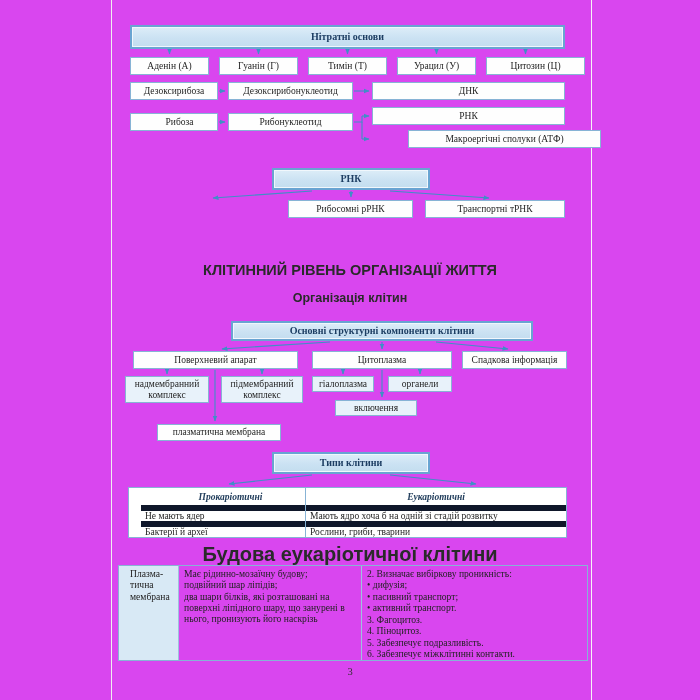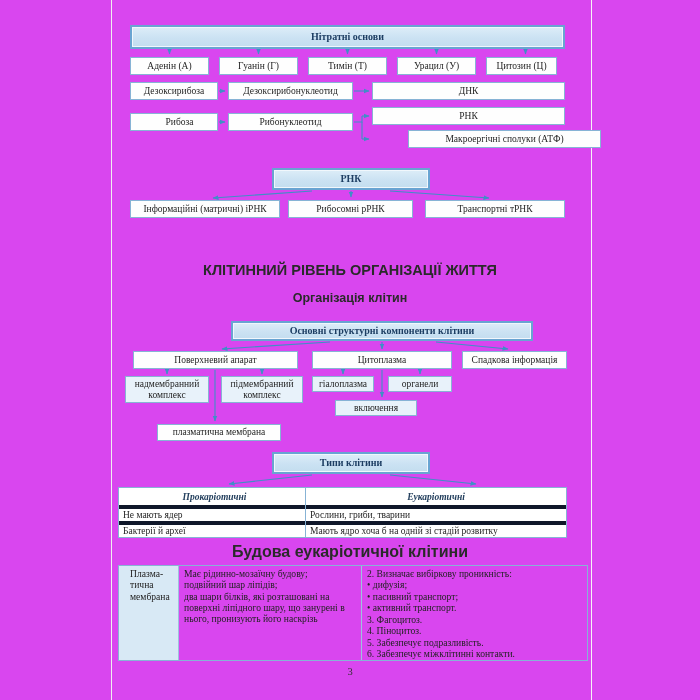--- a/index.html
+++ b/index.html
@@ -13,21 +13,21 @@
        display:flex;align-items:center;justify-content:center;text-align:center;line-height:1.05;}
   .box{position:absolute;box-sizing:border-box;background:#fefefe;border:1px solid #87b3d5;
        color:#242424;font-size:9.5px;display:flex;align-items:center;justify-content:center;
        text-align:center;line-height:1.12;padding:1px 2px;}
   .sub{background:#e8f2fa;}
   .sanshead{position:absolute;left:0;width:700px;text-align:center;
        font-family:"Liberation Sans",sans-serif;font-weight:bold;color:#2a2a2a;}
   .tt{position:absolute;box-sizing:border-box;border:1px solid #87b3d5;background:#fff;font-size:9.5px;}
   .tt .th{height:17px;box-sizing:border-box;display:flex;align-items:center;justify-content:center;
        font-style:italic;font-weight:bold;color:#24405e;}
-  .tt .tr{height:16px;box-sizing:border-box;border-top:4px solid #0f172a;display:flex;align-items:center;
+  .tt .tr{height:16px;box-sizing:border-box;border-top:6px solid #0f172a;display:flex;align-items:center;
        padding-left:4px;color:#242424;font-family:Liberation Serif, serif;}
   .bigtable{position:absolute;box-sizing:border-box;border:1px solid #87b3d5;display:flex;font-size:9.6px;line-height:1.14;}
   .bigtable .c1{box-sizing:border-box;width:60px;background:#d8e9f5;border-right:1px solid #9dc2de;
        padding:3px 3px 0 11px;}
   .bigtable .c2{box-sizing:border-box;width:183px;border-right:1px solid #9dc2de;padding:3px 4px 0 5px;}
   .bigtable .c3{box-sizing:border-box;flex:1;padding:3px 4px 0 5px;}
   .bigtable .line{margin-bottom:0.5px;}
   .pageno{position:absolute;left:0;width:700px;text-align:center;font-size:10.5px;color:#333;}
 </style>
 </head>
@@ -77,62 +77,61 @@
       <line x1="312" y1="475" x2="229" y2="484" marker-end="url(#ah)"></line>
       <line x1="390" y1="475" x2="476" y2="484" marker-end="url(#ah)"></line>
     </g>
   </svg>
 
   <div class="hdr" style="left:130px;top:25px;width:435px;height:24px;">Нітратні основи</div>
   <div class="box" style="left:130px;top:57px;width:79px;height:18px;">Аденін (А)</div>
   <div class="box" style="left:219px;top:57px;width:79px;height:18px;">Гуанін (Г)</div>
   <div class="box" style="left:308px;top:57px;width:79px;height:18px;">Тимін (Т)</div>
   <div class="box" style="left:397px;top:57px;width:79px;height:18px;">Урацил (У)</div>
-  <div class="box" style="left:486px;top:57px;width:71px;height:18px;">Цитозин (Ц)</div>
+  <div class="box" style="left:486px;top:57px;width:99px;height:18px;">Цитозин (Ц)</div>
 
   <div class="box" style="left:130px;top:82px;width:88px;height:18px;">Дезоксирибоза</div>
   <div class="box" style="left:228px;top:82px;width:125px;height:18px;">Дезоксирибонуклеотид</div>
   <div class="box" style="left:372px;top:82px;width:193px;height:18px;">ДНК</div>
   <div class="box" style="left:130px;top:113px;width:88px;height:18px;padding-left:13px;">Рибоза</div>
   <div class="box" style="left:228px;top:113px;width:125px;height:18px;">Рибонуклеотид</div>
   <div class="box" style="left:372px;top:107px;width:193px;height:18px;">РНК</div>
   <div class="box" style="left:372px;top:130px;width:193px;height:18px;margin-left:36px;">Макроергічні сполуки (АТФ)</div>
 
   <div class="hdr" style="left:272px;top:168px;width:158px;height:22px;">РНК</div>
-  <div class="box" style="left:130px;top:200px;width:150px;height:18px;">Інформаційні (матричні) іРНК</div>
   <div class="box" style="left:288px;top:200px;width:125px;height:18px;">Рибосомні рРНК</div>
   <div class="box" style="left:425px;top:200px;width:140px;height:18px;">Транспортні тРНК</div>
 
   <div class="sanshead" style="top:262px;font-size:14.5px;">КЛІТИННИЙ РІВЕНЬ ОРГАНІЗАЦІЇ ЖИТТЯ</div>
   <div class="sanshead" style="top:291px;font-size:12.5px;">Організація клітин</div>
 
   <div class="hdr" style="left:231px;top:321px;width:302px;height:20px;">Основні структурні компоненти клітини</div>
   <div class="box" style="left:133px;top:351px;width:165px;height:18px;">Поверхневий апарат</div>
   <div class="box" style="left:312px;top:351px;width:140px;height:18px;">Цитоплазма</div>
   <div class="box" style="left:462px;top:351px;width:105px;height:18px;">Спадкова інформація</div>
   <div class="box sub" style="left:125px;top:376px;width:84px;height:27px;">надмембранний комплекс</div>
   <div class="box sub" style="left:221px;top:376px;width:82px;height:27px;">підмембранний комплекс</div>
   <div class="box sub" style="left:312px;top:376px;width:62px;height:16px;">гіалоплазма</div>
   <div class="box sub" style="left:388px;top:376px;width:64px;height:16px;">органели</div>
   <div class="box sub" style="left:335px;top:400px;width:82px;height:16px;">включення</div>
   <div class="box" style="left:157px;top:424px;width:124px;height:17px;">плазматична мембрана</div>
 
   <div class="hdr" style="left:272px;top:452px;width:158px;height:22px;">Типи клітини</div>
-  <div class="tt" style="left:118px;top:487px;width:193px;">
+  <div class="tt" style="left:128px;top:487px;width:193px;padding-left:12px;">
     <div class="th">Прокаріотичні</div>
     <div class="tr">Не мають ядер</div>
     <div class="tr">Бактерії й археї</div>
   </div>
   <div class="tt" style="left:305px;top:487px;width:262px;">
     <div class="th">Еукаріотичні</div>
+    <div class="tr">Мають ядро хоча б на одній зі стадій розвитку</div>
     <div class="tr">Рослини, гриби, тварини</div>
-    <div class="tr">Мають ядро хоча б на одній зі стадій розвитку</div>
   </div>
 
-  <div class="sanshead" style="top:543px;font-size:16px;text-align:center;">Будова еукаріотичної клітини</div>
+  <div class="sanshead" style="top:543px;font-size:20px;text-align:center;">Будова еукаріотичної клітини</div>
   <div class="bigtable" style="left:118px;top:565px;width:470px;height:96px;">
     <div class="c1">
       <div class="line">Плазма-</div>
       <div class="line">тична</div>
       <div class="line">мембрана</div>
     </div>
     <div class="c2">
       <div class="line">Має рідинно-мозаїчну будову;</div>
       <div class="line">подвійний шар ліпідів;</div>
       <div class="line">два шари білків, які розташовані на поверхні ліпідного шару, що занурені в нього, пронизують його наскрізь</div>

